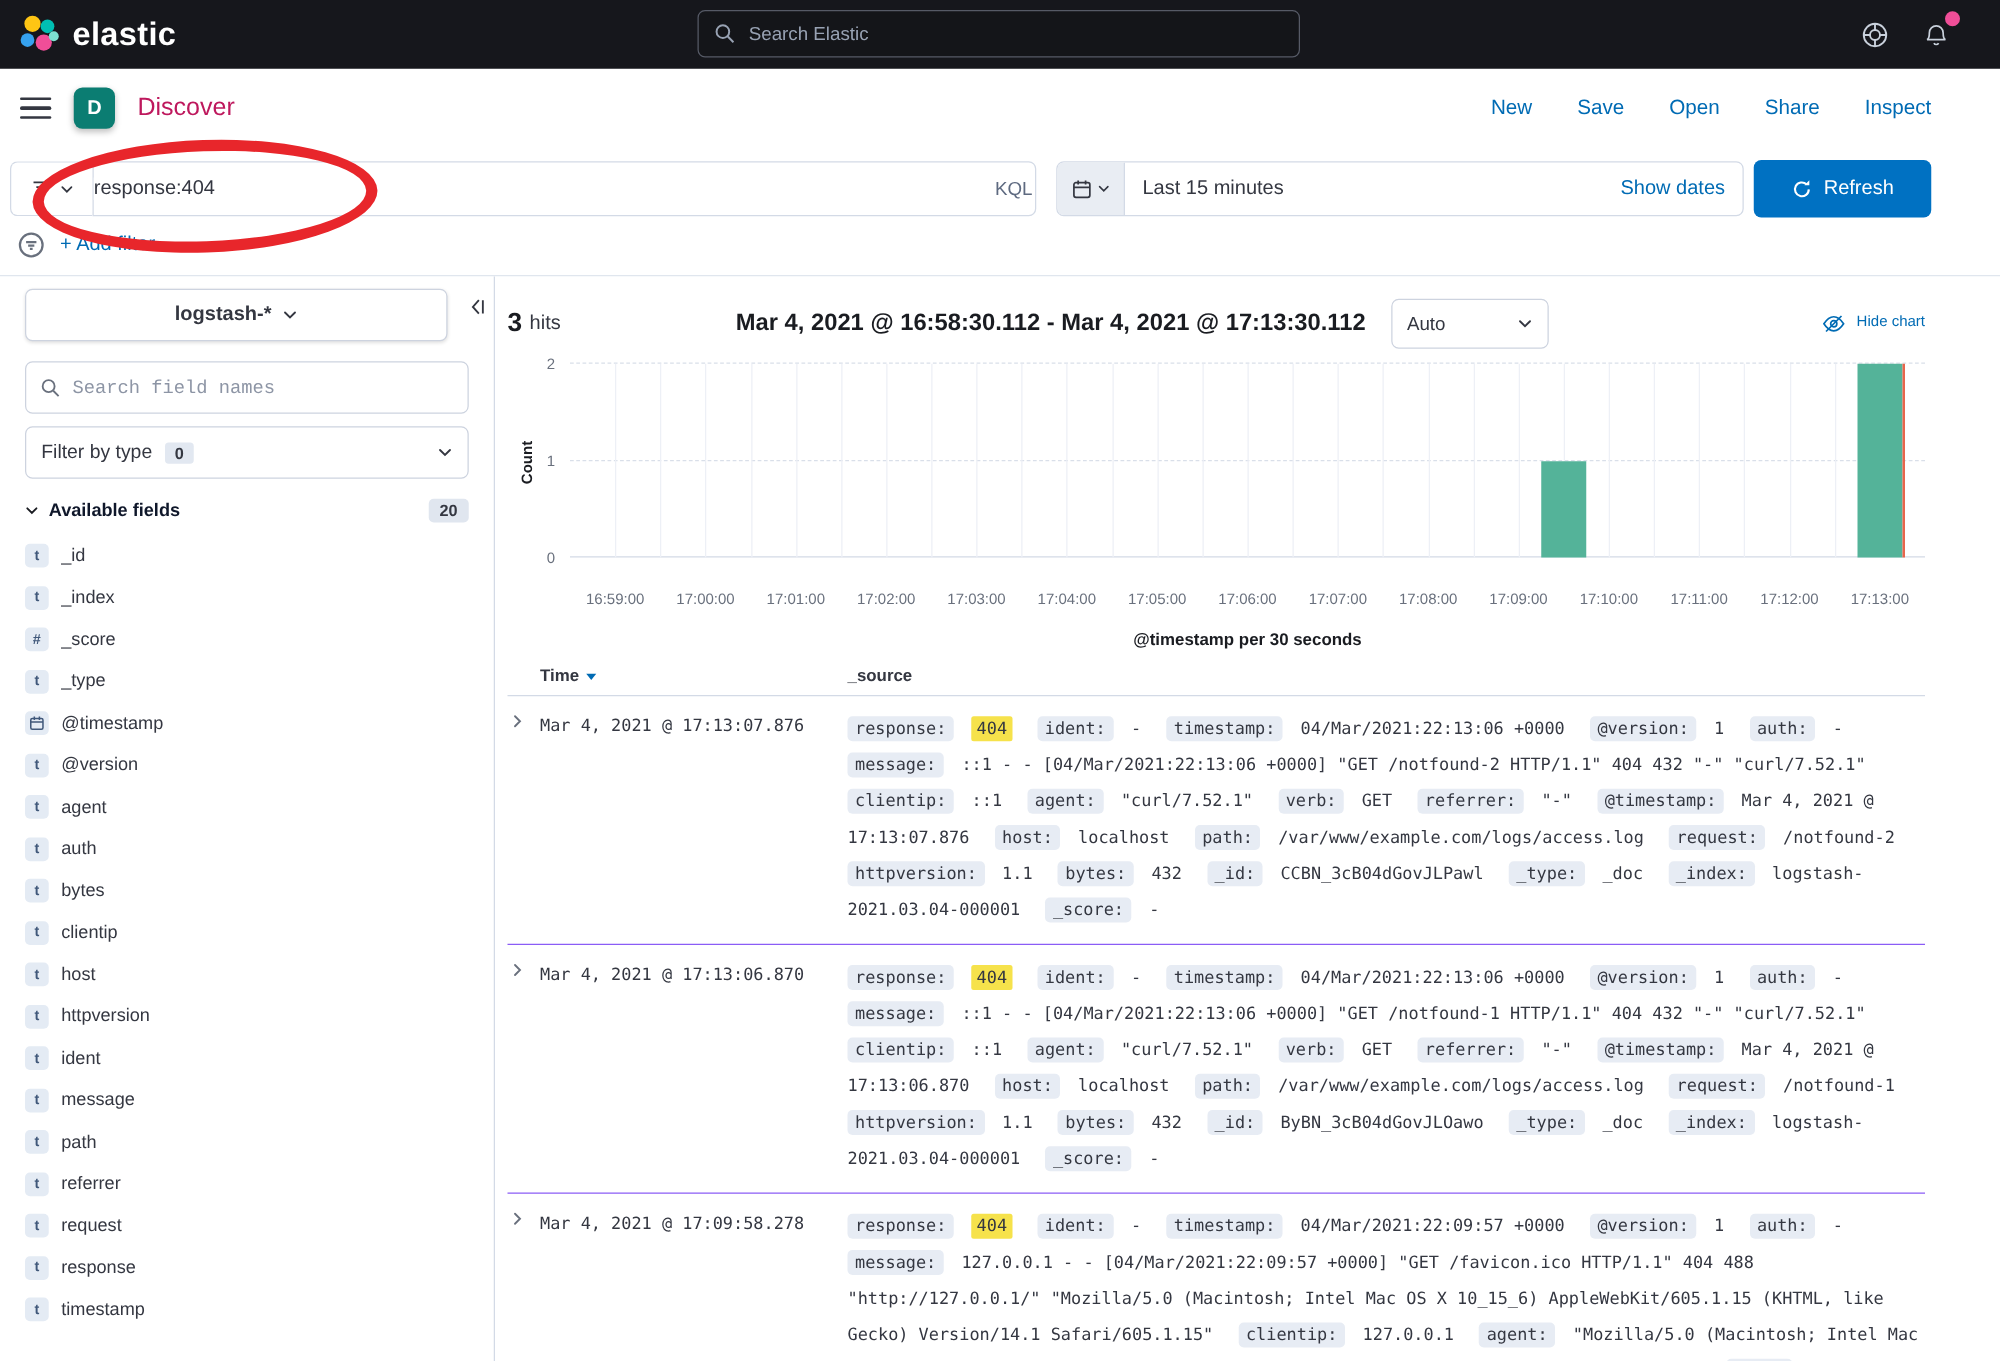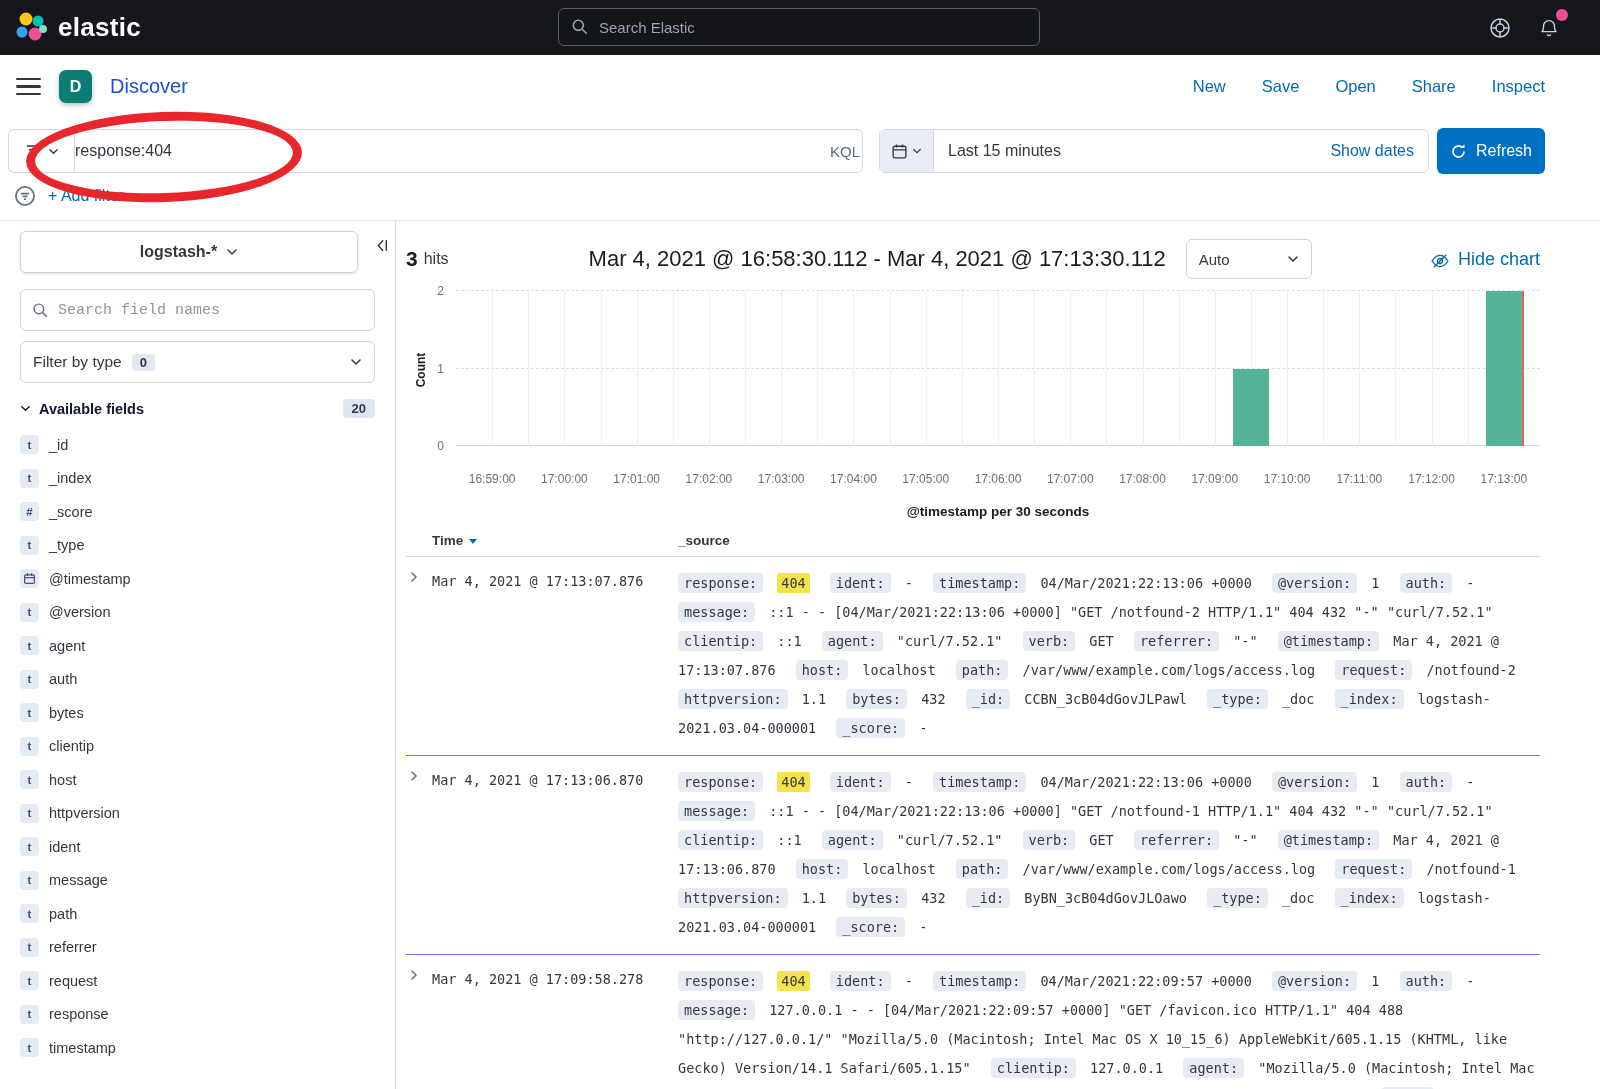--- a/index.html
+++ b/index.html
@@ -26,39 +26,39 @@
 .topbar-right{margin-left:auto;display:flex;align-items:center;gap:26px;}
 .top-icon{position:relative;background:none;border:none;cursor:pointer;display:flex;}
 .pink-dot{position:absolute;top:-7px;right:-8px;width:12px;height:12px;border-radius:50%;background:#f04e98;}
 
 
 .appbar{height:63px;flex-shrink:0;background:#fff;display:flex;align-items:center;gap:18px;padding:0 55px 0 16px;}
 .hamburger{width:25px;display:flex;flex-direction:column;gap:5px;background:none;border:none;cursor:pointer;}
 .hamburger span{height:2.5px;background:#343741;border-radius:2px;}
 .app-badge{width:33px;height:33px;border-radius:7px;background:var(--app-badge);color:#fff;font-weight:700;font-size:16px;
            display:flex;align-items:center;justify-content:center;box-shadow:0 2px 5px rgba(0,0,0,.25);}
-.app-title{font-size:20px;font-weight:400;color:#1d4ed8;}
+.app-title{font-size:20px;font-weight:400;color:#be185d;}
 .appbar-actions{margin-left:auto;display:flex;gap:36px;}
 .appbar-action{background:none;border:none;color:var(--link);font-size:16.5px;cursor:pointer;}
 
 
 .querybar{display:flex;align-items:center;padding:10px 55px 2px 8px;flex-shrink:0;}
 .saved-query-btn{width:66px;height:44px;border:1px solid var(--border);border-right:none;border-radius:6px 0 0 6px;
                  background:#fff;display:flex;align-items:center;justify-content:center;gap:6px;cursor:pointer;}
 .query-input-wrap{flex:1;height:44px;border:1px solid var(--border);border-radius:0 6px 6px 0;display:flex;
                   align-items:center;background:#fff;padding:0 0;}
 .query-input-wrap input{flex:1;border:none;outline:none;font-size:16px;color:var(--text);font-family:inherit;}
 .kql-btn{background:none;border:none;color:#5e6a80;font-size:15px;cursor:pointer;padding:0 2px;}
 .date-group{display:flex;align-items:center;height:44px;width:550px;border:1px solid var(--border);border-radius:6px;
             margin-left:16px;background:#fff;overflow:hidden;flex-shrink:0;}
 .date-cal-seg{width:54px;height:100%;background:#e9edf3;border:none;border-right:1px solid var(--border);
               display:flex;align-items:center;justify-content:center;gap:4px;cursor:pointer;}
 .date-value{padding-left:14px;font-size:16px;color:var(--text);cursor:pointer;}
 .show-dates{margin-left:auto;padding-right:14px;background:none;border:none;color:var(--link);font-size:16px;cursor:pointer;}
-.refresh-btn{margin-left:8px;width:108px;height:46px;background:var(--primary);border:none;border-radius:6px;color:#fff;
+.refresh-btn{margin-left:8px;width:142px;height:46px;background:var(--primary);border:none;border-radius:6px;color:#fff;
              font-size:16px;display:flex;align-items:center;justify-content:center;gap:9px;cursor:pointer;flex-shrink:0;}
 .filterbar{display:flex;align-items:center;gap:12px;padding:9px 16px 13px 14px;border-bottom:1px solid #e0e6ee;flex-shrink:0;}
 .add-filter{background:none;border:none;color:var(--link);font-size:16px;cursor:pointer;}
 
 
 .annotation-ellipse{position:absolute;left:26px;top:112px;width:276px;height:90px;border:9px solid var(--annotation);
                     border-radius:50%;transform:rotate(-2deg);pointer-events:none;z-index:60;}
 
 
 .content{flex:1;display:flex;overflow:hidden;}
@@ -82,25 +82,25 @@
 .field-item{height:33.5px;display:flex;align-items:center;gap:10px;cursor:pointer;}
 .field-icon{width:19px;height:19px;border-radius:4px;background:#e4ebf4;color:#40587a;font-size:11.5px;font-weight:700;
             display:flex;align-items:center;justify-content:center;flex-shrink:0;}
 .field-name{font-size:14.5px;color:var(--text);}
 
 
 .main{flex:1;min-width:0;padding:16px 60px 0 10px;overflow:hidden;}
 .hits-row{display:flex;align-items:center;height:44px;}
 .hits-num{font-size:21px;font-weight:700;color:#1a1c21;}
 .hits-label{font-size:16px;margin-left:6px;}
-.trange{margin-left:140px;font-size:22px;font-weight:400;color:#1a1c21;white-space:nowrap;}
+.trange{margin-left:140px;font-size:19px;font-weight:700;color:#1a1c21;white-space:nowrap;}
 .interval-select{margin-left:20px;width:126px;height:40px;border:1px solid #cdd3df;border-radius:6px;background:#fff;
                  display:flex;align-items:center;padding:0 12px;font-size:15px;cursor:pointer;}
 .interval-select .chev-right{margin-left:auto;}
-.hide-chart{margin-left:auto;background:none;border:none;color:var(--link);font-size:18px;display:flex;align-items:flex-end;
+.hide-chart{margin-left:auto;background:none;border:none;color:var(--link);font-size:12px;display:flex;align-items:flex-start;
             gap:9px;cursor:pointer;}
 
 .chart-block{margin-top:8px;position:relative;}
 .count-label{position:absolute;left:-2px;top:72px;transform:rotate(-90deg);font-size:12px;font-weight:700;color:#1a1c21;}
 .plot{position:relative;margin-left:50px;margin-top:10px;height:155px;}
 .hgrid{position:absolute;left:0;right:0;height:0;border-top:1px dashed #d9dfe9;}
 .hgrid.base{border-top:1px solid #d3dae6;}
 .vgrid{position:absolute;top:0;bottom:0;width:0;border-left:1px solid #edf0f6;}
 .ytick{position:absolute;left:-12px;transform:translate(-100%,50%);font-size:12px;color:var(--muted);}
 .bar{position:absolute;bottom:0;background:var(--bar);}

